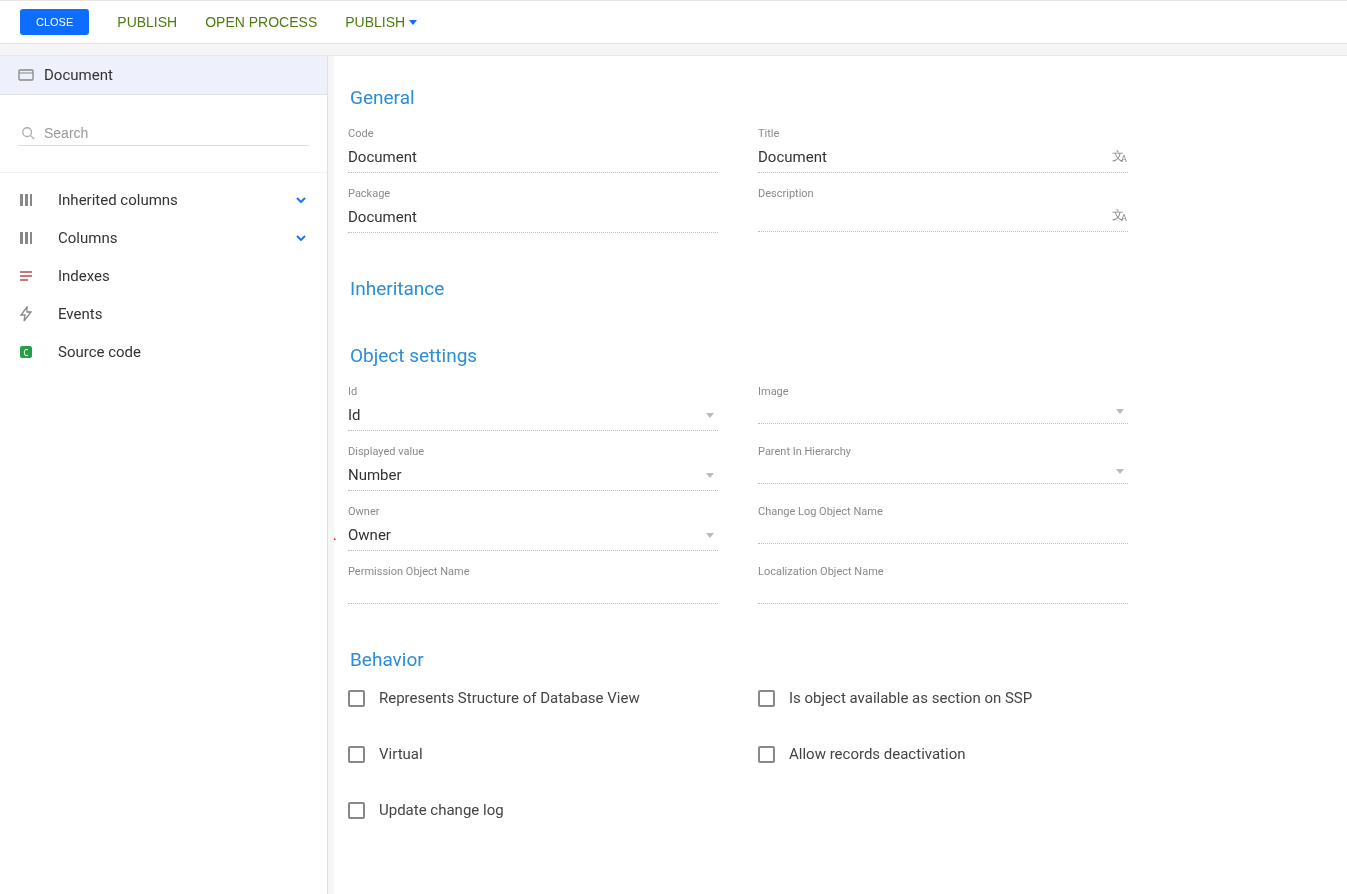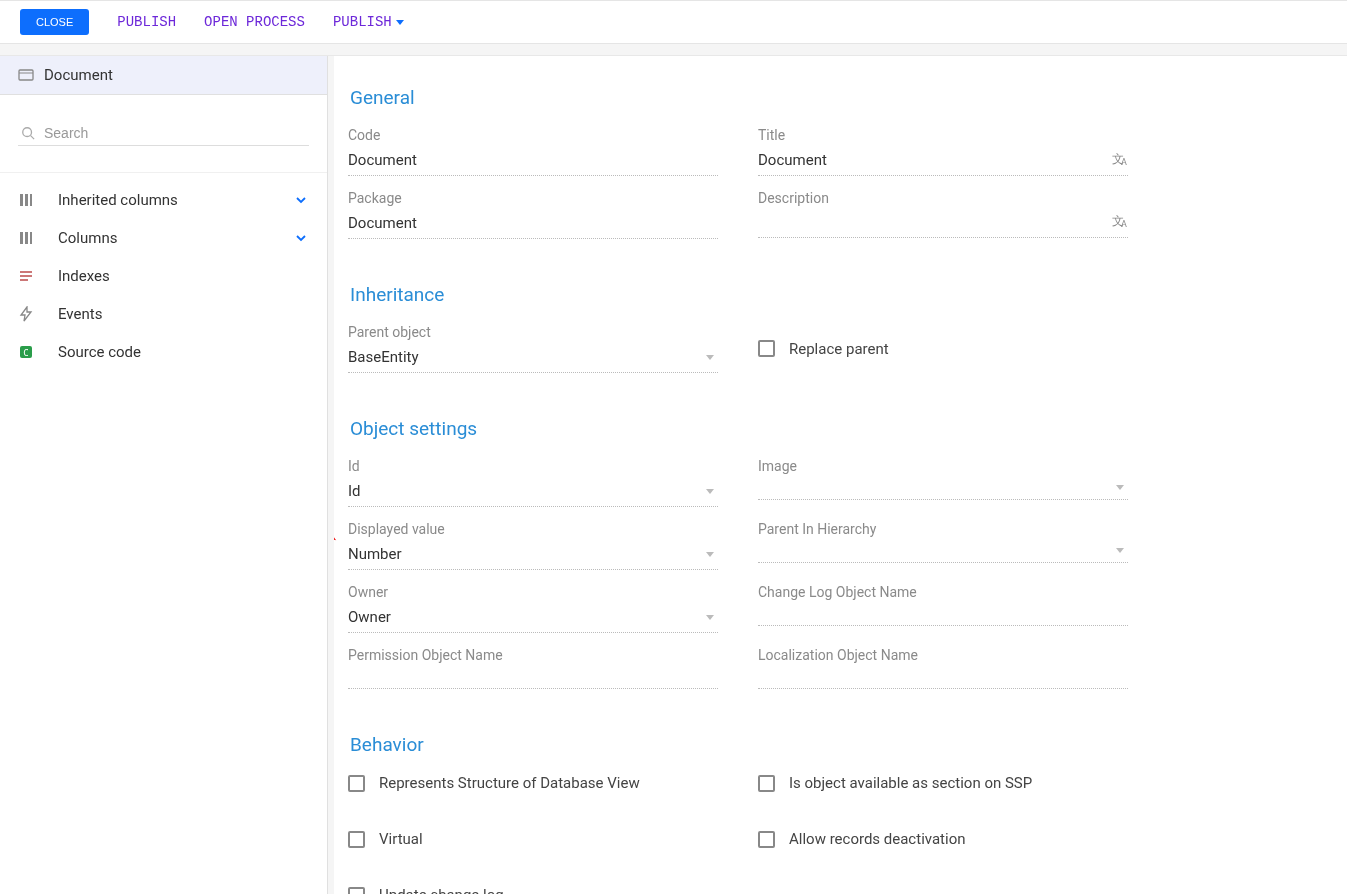--- a/index.html
+++ b/index.html
@@ -2,21 +2,21 @@
 <html><head>
 <meta charset="utf-8">
 <style>
   * { box-sizing: border-box; margin: 0; padding: 0; }
   html, body { height: 100%; font-family: -apple-system, BlinkMacSystemFont, "Segoe UI", Roboto, Arial, sans-serif; font-size: 14px; color: #333; background:#fff;}
   body { display:flex; flex-direction:column; }
   
   
   .toolbar { background:#fff; border-top:1px solid #e5e5e5; border-bottom:1px solid #e5e5e5; padding: 8px 20px; display:flex; align-items:center; gap: 28px; }
   .btn-primary { background:#0d6efd; color:#fff; border:none; padding:7px 16px; border-radius:3px; font-size:11px; cursor:pointer; }
-  .btn-link { color:#6d28d9; text-decoration:none; font-size:14px; cursor:pointer; background:none; border:none; display:flex; align-items:center; gap:4px;font-family:Liberation Mono, monospace;}
+  .btn-link { color:#4d7c0f; text-decoration:none; font-size:14px; cursor:pointer; background:none; border:none; display:flex; align-items:center; gap:4px;}
   .caret-down { border-top:5px solid #0d6efd; border-left:4px solid transparent; border-right:4px solid transparent; width:0; height:0;}
   
   .spacer-bar { height:12px; background:#f5f5f5; border-bottom:1px solid #e8e8e8; }
   
   .body { flex:1; display:flex; overflow:hidden; background:#0369a1;}
   
   
   .sidebar { width:328px; background:#fff; border-right:1px solid #e0e0e0; display:flex; flex-direction:column;}
   .sidebar-header { background:#eef0fb; border-bottom:1px solid #e0e0e0; padding:10px 18px; display:flex; align-items:center; gap:10px; font-size:15px; color:#333;}
   .search-wrap { padding:26px 18px; border-bottom:1px solid #f0f0f0;}
@@ -25,21 +25,21 @@
   .search-field input::placeholder { color:#999; }
   .side-nav { padding-top:8px;}
   .side-item { display:flex; align-items:center; padding:10px 18px; gap:24px; font-size:15px; color:#333; cursor:pointer;}
   .side-item .chev { margin-left:auto; }
   
   
   .main { flex:1; background:#fff; padding: 30px 14px 18px 14px; overflow-y:auto; position:relative; border-left:6px solid #f5f5f5;}
   .section-title { color:#2a8dd6; font-size:19px; font-weight:400; margin-bottom:18px; margin-left:2px;}
   .row { display:flex; gap:40px; margin-bottom:14px;}
   .col { flex:1; max-width:370px;}
-  .field-label { font-size:14px; color:#8a8a8a; margin-bottom:4px; display:block;}
+  .field-label { font-size:11px; color:#8a8a8a; margin-bottom:4px; display:block;}
   .field-value { font-size:15px; color:#333; border-bottom:1px dotted #bbb; padding:4px 0 6px 0; min-height:22px; display:flex; align-items:center; justify-content:space-between;}
   .field-value.select::after { content:""; border-top:5px solid #bbb; border-left:4px solid transparent; border-right:4px solid transparent; width:0; height:0; margin-right:4px;}
   .field-value.empty { min-height:22px;}
   .translate-icon { color:#888; font-size:12px; margin-left:6px; }
   
   .section { margin-bottom:44px; padding-left:0;}
   
   .check-row { display:flex; align-items:center; gap:14px; font-size:15px; color:#444; margin-bottom:24px;}
   .checkbox { width:17px; height:17px; border:2px solid #888; border-radius:2px; display:inline-block; flex-shrink:0;}
   
@@ -198,34 +198,20 @@
                   <text x="9" y="13" font-size="9" fill="#888">A</text>
                 </svg>
             </span>
           </div>
         </div>
       </div>
     </div>
 
     <div class="section">
       <div class="section-title">Inheritance</div>
-      <div class="row">
-        <div class="col">
-          <span class="field-label">Parent object</span>
-          <div class="field-value select">
-              <span>BaseEntity</span>
-            </div>
-        </div>
-        <div class="col" style="display:flex; align-items:center;">
-          <div class="check-row" style="margin-bottom:0;">
-            <span class="checkbox"></span>
-            <span>Replace parent</span>
-          </div>
-        </div>
-      </div>
     </div>
 
     <div class="section">
       <div class="section-title">Object settings</div>
       <div class="row">
         <div class="col">
           <span class="field-label">Id</span>
           <div class="field-value select">
               <span>Id</span>
             </div>

